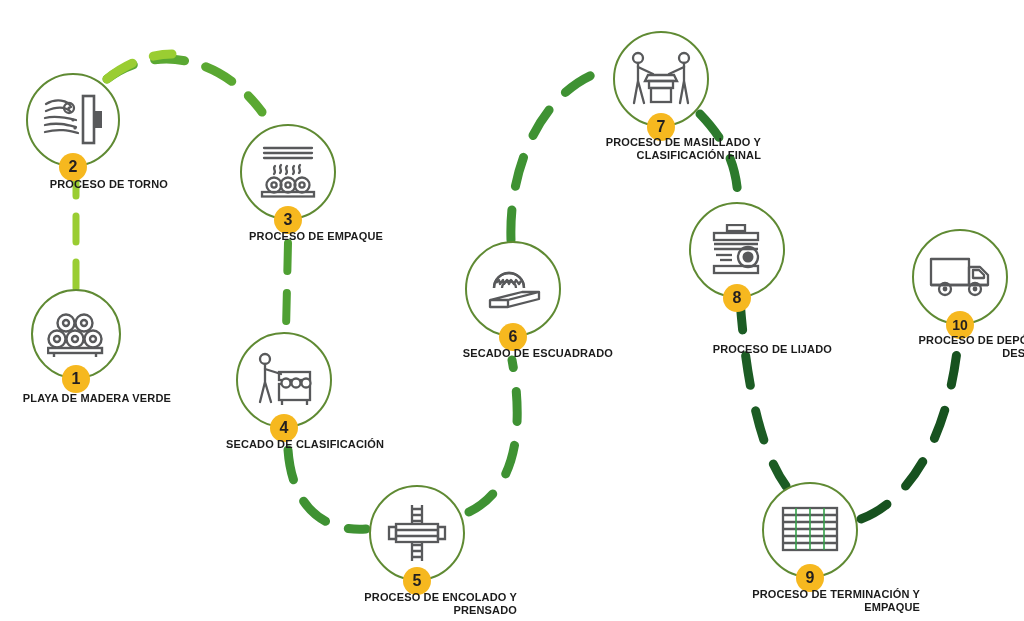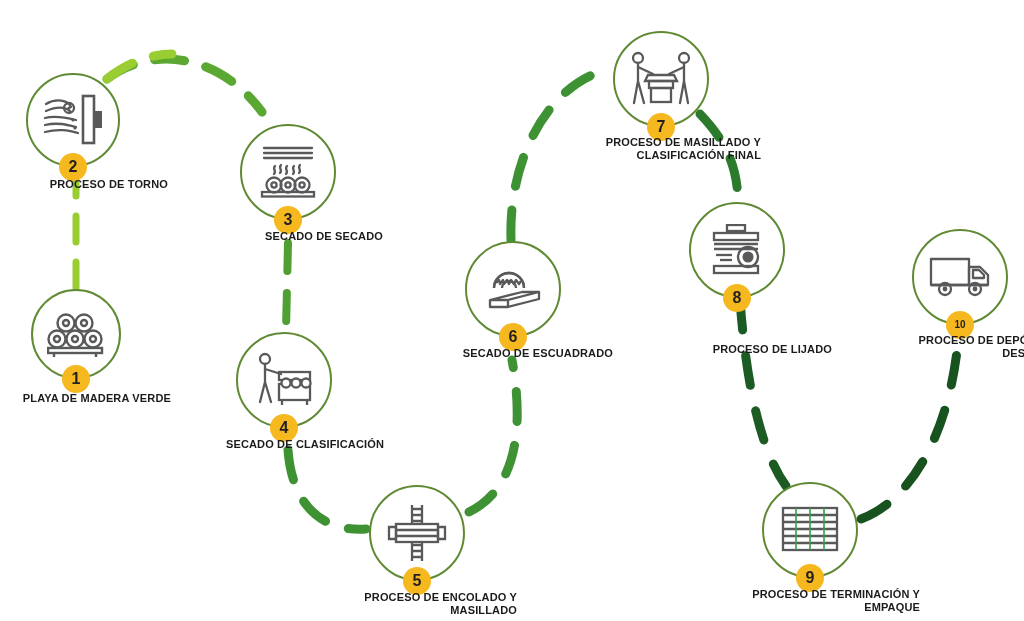--- a/index.html
+++ b/index.html
@@ -171,21 +171,21 @@
             <circle cx="16" cy="41" r="2.6"></circle>
           <circle cx="30" cy="41" r="7.5"></circle>
             <circle cx="30" cy="41" r="2.6"></circle>
           <circle cx="44" cy="41" r="7.5"></circle>
             <circle cx="44" cy="41" r="2.6"></circle>
           <rect x="4" y="48" width="52" height="4.5"></rect>
         </g>
       </svg>
     </div>
     <div class="badge" style="width:28px;height:28px;left:-14px;top:34px;font-size:16px;">3</div>
-    <div class="node-label" style="width:190px;left:-95px;top:58px;">SECADO DE SECADO</div>
+    <div class="node-label" style="width:190px;left:-95px;top:58px;">PROCESO DE EMPAQUE</div>
   </div>
 
   <div class="node" style="left:284px; top:380px;">
     <div class="node-circle" style="width:96px;height:96px;left:-48px;top:-48px;">
       <svg class="node-icon" width="60" height="56" viewBox="0 0 60 56">
         <g fill="none" stroke="#58595b" stroke-width="2.3" stroke-linecap="round">
           <circle cx="11" cy="7" r="5"></circle>
           <path d="M11 12 L11 30 M11 30 L6 50 M11 30 L17 50"></path>
           <path d="M11 17 L27 22"></path>
         </g>
@@ -211,21 +211,21 @@
           <path d="M26 40 L26 58 M36 40 L36 58 M26 42 H36 M26 48 H36 M26 54 H36"></path>
           <rect x="10" y="21" width="42" height="18"></rect>
           <path d="M3 24 H10 L10 36 H3 Z"></path>
           <path d="M52 24 H59 L59 36 H52 Z"></path>
           <path d="M10 27 H52 M10 33 H52"></path>
         </g>
       </svg>
     </div>
     <div class="badge" style="width:28px;height:28px;left:-14px;top:34px;font-size:16px;">5</div>
     <div class="node-label" style="width:200px;left:-100px;top:58px;">PROCESO DE ENCOLADO Y
-MASILLADO</div>
+PRENSADO</div>
   </div>
 
   <div class="node" style="left:513px; top:289px;">
     <div class="node-circle" style="width:96px;height:96px;left:-48px;top:-48px;">
       <svg class="node-icon" width="62" height="54" viewBox="0 0 62 54">
         <g fill="none" stroke="#58595b" stroke-width="2.3" stroke-linejoin="round">
           <path d="M12 26 A15 15 0 0 1 42 26" stroke-dasharray="0"></path>
           <path d="M12 26 A15 15 0 0 1 42 26" fill="none"></path>
           <path d="M14 21 l3 -3 l1 4 l3 -4 l1 4 l3 -4 l2 4 l2 -4 l3 4 l2 -4 l3 4 l2 -3"></path>
           <path d="M20 26 A7 7 0 0 1 34 26"></path>
@@ -307,18 +307,18 @@
           <path d="M40 12 H51 L59 20 V30 H40 Z"></path>
           <path d="M44 15 H50 L55 20 V23 H44 Z"></path>
           <path d="M2 30 H59"></path>
           <circle cx="16" cy="34" r="6"></circle>
           <circle cx="46" cy="34" r="6"></circle>
         </g>
         <circle cx="16" cy="34" r="2.4" fill="#58595b"></circle>
         <circle cx="46" cy="34" r="2.4" fill="#58595b"></circle>
       </svg>
     </div>
-    <div class="badge" style="width:28px;height:28px;left:-14px;top:34px;font-size:10px;">10</div>
+    <div class="badge" style="width:28px;height:28px;left:-14px;top:34px;font-size:14px;">10</div>
     <div class="node-label" style="width:210px;left:-105px;top:57px;">PROCESO DE DEPÓSITO Y
 DESPACHO</div>
   </div>
 
 </div>
 
 </body></html>

